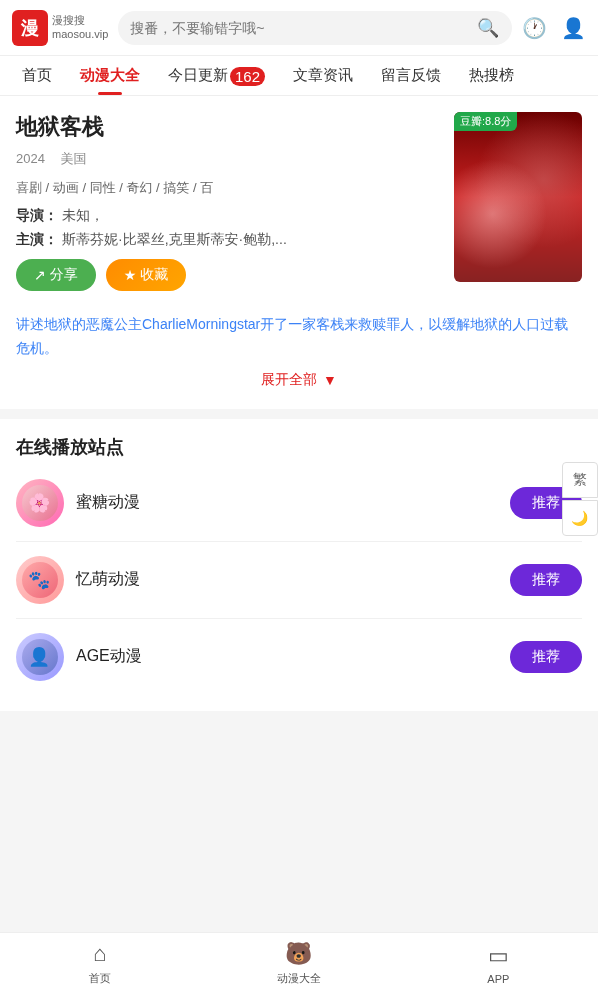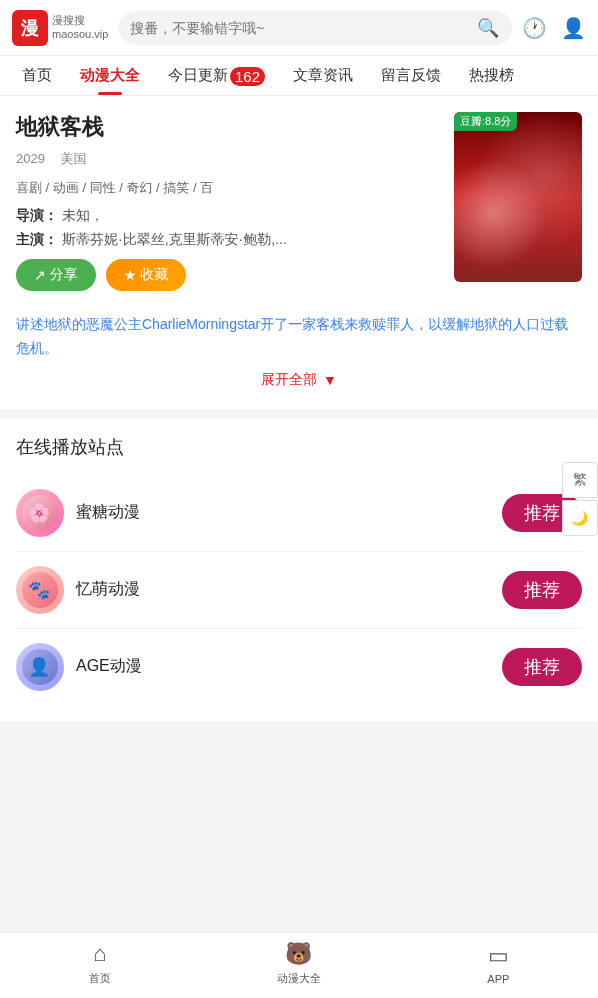--- a/index.html
+++ b/index.html
@@ -281,23 +281,23 @@
     }
 
     
     .section {
       background: #fff;
       margin-top: 10px;
       padding: 16px;
     }
     .section-title {
       font-size: 18px;
-      font-weight: normal;
+      font-weight: bold;
       color: #222;
-      margin-bottom: 16px;
+      margin-bottom: 6px;
     }
     .section-tip {
       font-size: 13px;
       color: #999;
       line-height: 1.6;
       margin-bottom: 12px;
     }
 
     .source-item {
       display: flex;
@@ -329,26 +329,26 @@
     .avatar-age {
       background: linear-gradient(135deg, #ccccff, #9999ff);
     }
     .source-name {
       font-size: 16px;
       color: #222;
       flex: 1;
       font-weight: 500;
     }
     .btn-recommend {
-      background: #be185d;
+      background: #6d28d9;
       color: #fff;
       border: none;
       border-radius: 20px;
       padding: 7px 22px;
-      font-size: 18px;
+      font-size: 14px;
       cursor: pointer;
       text-align: center;
     }
 
     
     .floating-right {
       position: fixed;
       right: 0;
       top: 50%;
       transform: translateY(-50%);
@@ -473,21 +473,21 @@
   <div class="nav-item">留言反馈</div>
   <div class="nav-item">热搜榜</div>
 </div>
 
 <div class="main">
 
   <div class="anime-header">
     <div class="anime-info">
       <div class="anime-title">地狱客栈</div>
       <div class="anime-meta">
-        <span>2029</span>
+        <span>2024</span>
         <span>美国</span>
       </div>
       <div class="anime-tags">喜剧 / 动画 / 同性 / 奇幻 / 搞笑 / 百</div>
       <div class="detail-row">
         <span class="detail-label">导演：</span>
         <span class="detail-value">未知，</span>
       </div>
       <div class="detail-row">
         <span class="detail-label">主演：</span>
         <span class="detail-value">斯蒂芬妮·比翠丝,克里斯蒂安·鲍勒,...</span>

